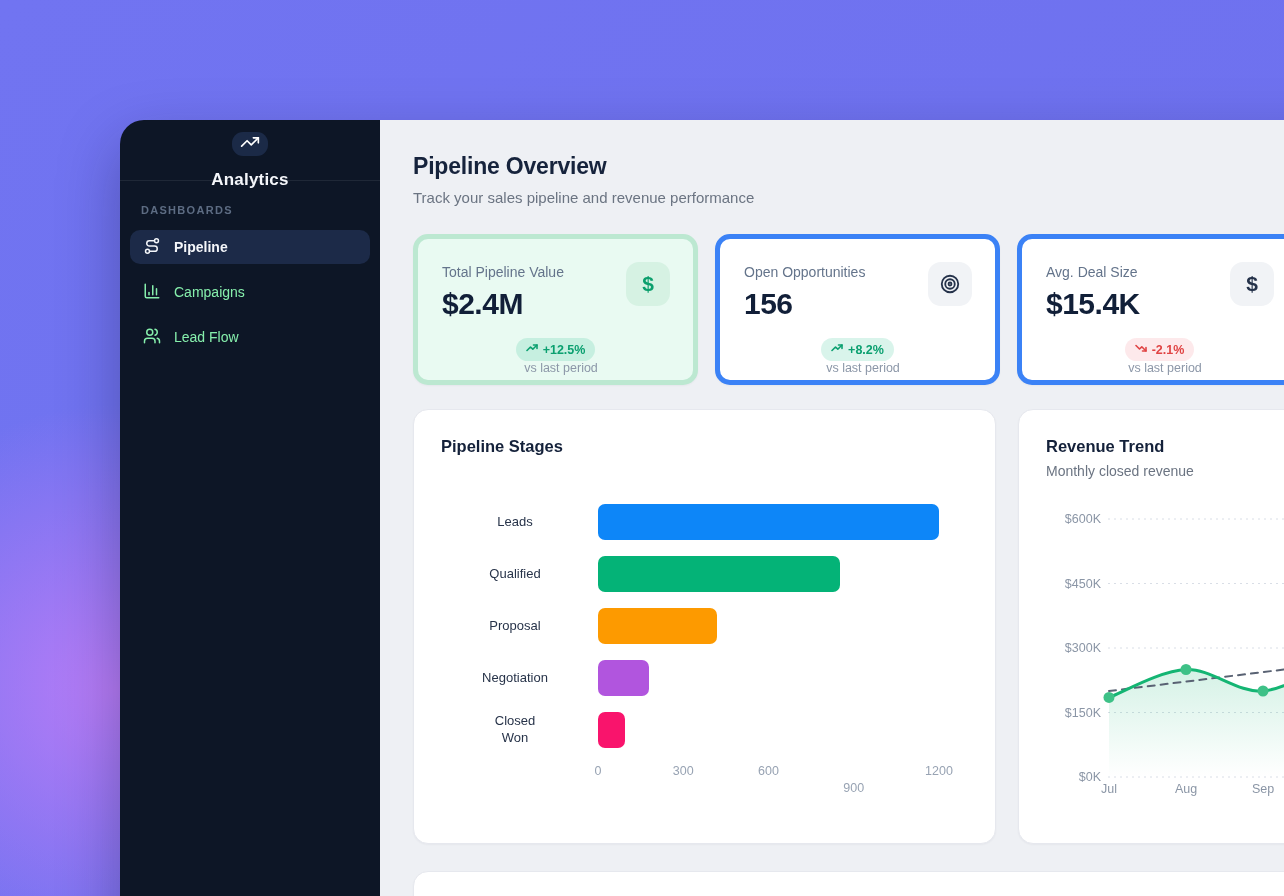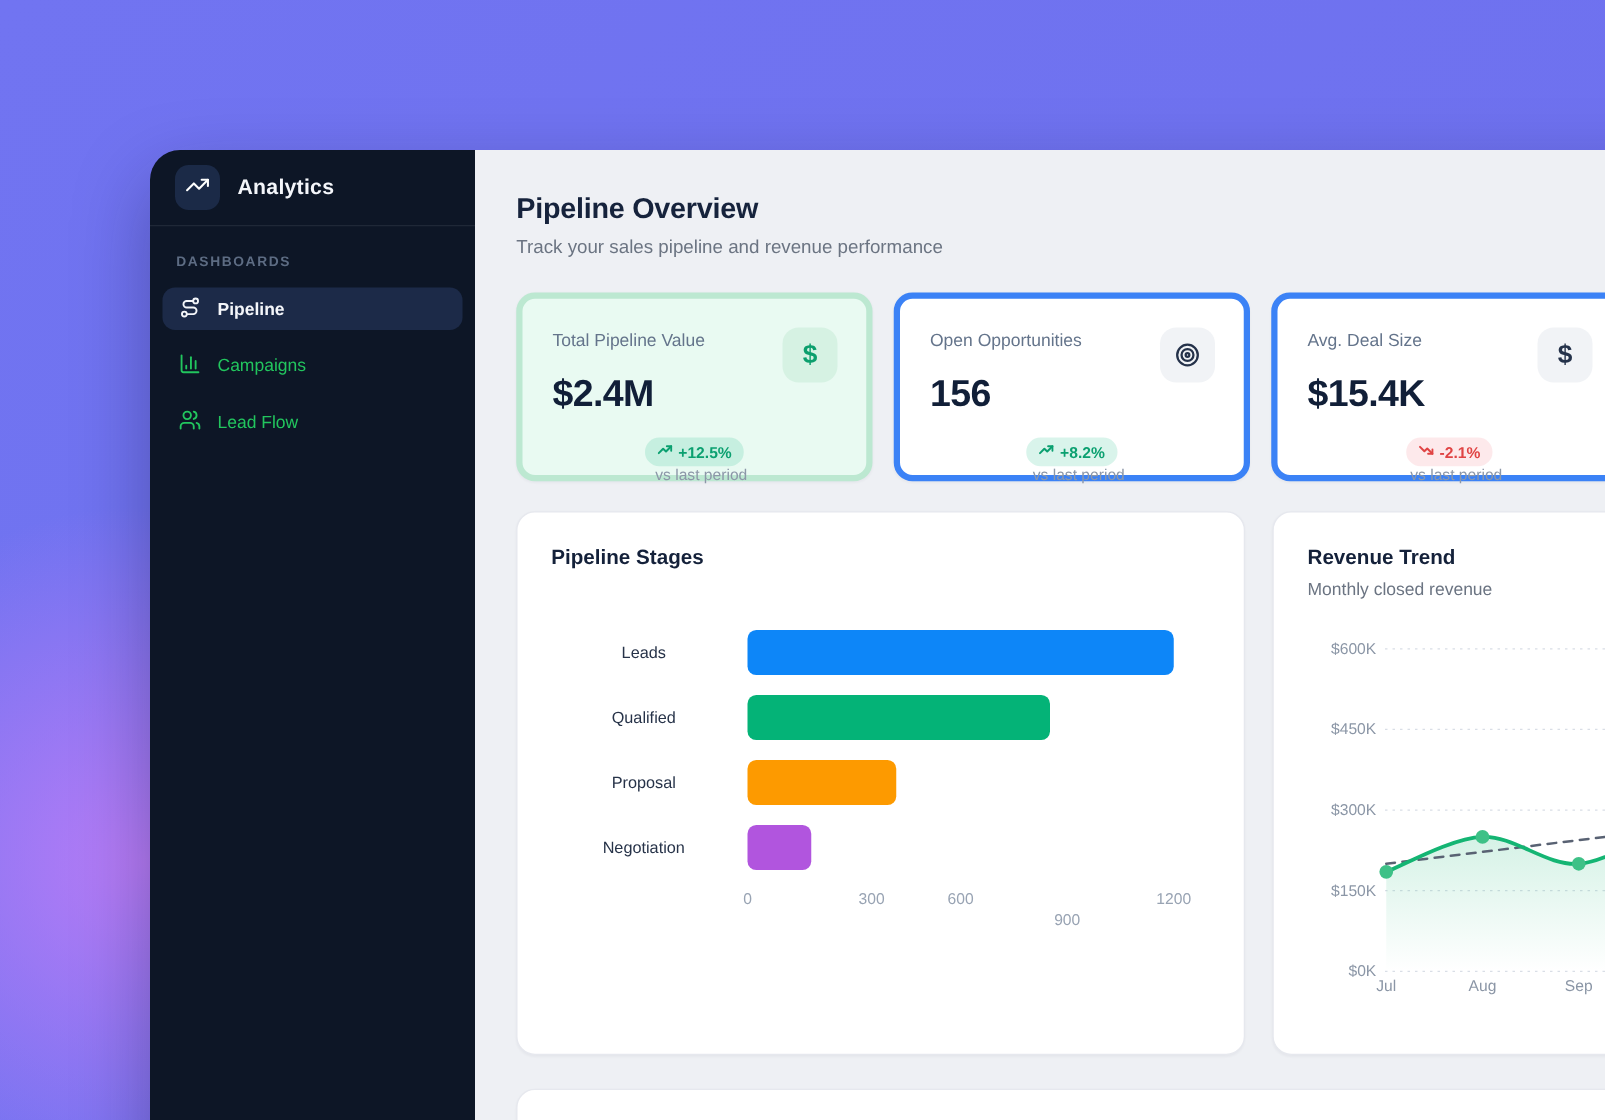--- a/index.html
+++ b/index.html
@@ -10,40 +10,40 @@
       radial-gradient(420px 420px at 115px 690px, rgba(197,126,248,.85), rgba(197,126,248,0) 68%),
       linear-gradient(135deg,#7174f1 0%,#6d70ee 100%);
   }
   .app-window{
     position:absolute;left:120px;top:120px;width:1490px;height:900px;
     border-top-left-radius:24px;overflow:hidden;display:flex;
     box-shadow:0 24px 60px rgba(20,20,60,.35);
   }
   
   .sidebar{flex:0 0 260px;background:#0d1626;display:flex;flex-direction:column;}
-  .sb-header{display:flex;align-items:center;gap:14px;padding:12px 20px;height:60px;box-sizing:border-box;}
+  .sb-header{display:flex;align-items:center;gap:14px;padding:12px 20px;height:60px;box-sizing:border-box;flex-direction:column;}
   .logo-tile{width:36px;height:36px;border-radius:11px;background:#1b2a47;display:flex;align-items:center;justify-content:center;}
   .app-title{color:#f4f6fa;font-size:17px;font-weight:700;letter-spacing:.2px;}
   .sb-divider{height:1px;background:rgba(255,255,255,.08);}
   .sb-section{padding:23px 21px 14px;color:#5d6c83;font-size:11px;font-weight:700;letter-spacing:1.3px;}
   .sb-nav{padding:0 10px;display:flex;flex-direction:column;gap:11px;}
-  .sb-item{display:flex;align-items:center;gap:13px;height:34px;border-radius:10px;padding:0 13px;color:#22c55e;font-size:14px;cursor:pointer;}
+  .sb-item{display:flex;align-items:center;gap:13px;height:34px;border-radius:10px;padding:0 13px;color:#86efac;font-size:14px;cursor:pointer;}
   .sb-item.active{background:#1c2a48;color:#f4f6fa;font-weight:600;}
   .sb-item svg{flex:0 0 auto;}
   
   .main{flex:1;background:#eef0f4;padding:33px 0 0 33px;box-sizing:border-box;overflow:hidden;}
   .page-title{font-size:23px;font-weight:800;color:#16233c;letter-spacing:-.2px;}
   .page-subtitle{margin-top:9px;font-size:15px;color:#6b7482;}
   
   .kpi-row{display:flex;gap:17px;margin-top:28px;}
   .kpi-card{position:relative;width:285px;height:151px;box-sizing:border-box;border-radius:15px;
     background:#ffffff;border:5px solid #3b82f6;padding:25px 24px;box-shadow:0 1px 2px rgba(16,24,40,.04);}
   .kpi-card.highlight{background:#e9faf2;border-color:#bce8d1;}
   .kpi-label{font-size:14px;color:#64748b;}
-  .kpi-value{margin-top:19px;font-size:30px;font-weight:800;color:#111f38;letter-spacing:-.5px;}
+  .kpi-value{margin-top:7px;font-size:30px;font-weight:800;color:#111f38;letter-spacing:-.5px;}
   .kpi-meta{margin-top:17px;display:flex;align-items:center;flex-direction:column;}
   .badge{display:inline-flex;align-items:center;gap:5px;border-radius:999px;padding:4px 10px;font-size:12.5px;font-weight:700;}
   .badge.up{background:rgba(16,185,129,.16);color:#0ba070;}
   .badge.down{background:rgba(236,72,90,.12);color:#e04444;}
   .kpi-compare{margin-left:11px;font-size:12.5px;color:#8c97a8;}
   .kpi-icon-tile{position:absolute;top:23px;right:23px;width:44px;height:44px;border-radius:13px;display:flex;align-items:center;justify-content:center;background:#f1f3f6;}
   .kpi-card.highlight .kpi-icon-tile{background:#d6f2e3;}
   .dollar-glyph{font-size:21px;font-weight:600;color:#25324a;}
   .dollar-glyph.green{color:#0c9f6d;}
   
@@ -198,24 +198,31 @@
                 <div class="bar-track">
                   <div class="bar" style="width: 35%; background: rgb(253, 154, 0);"></div>
                 </div>
               </div>
               <div class="bar-row">
                 <div class="bar-label">Negotiation</div>
                 <div class="bar-track">
                   <div class="bar" style="width: 15%; background: rgb(177, 85, 222);"></div>
                 </div>
               </div>
+              <div class="bar-row">
+                <div class="bar-label">Closed
+Won</div>
+                <div class="bar-track">
+                  <div class="bar" style="width: 7.91667%; background: rgb(249, 20, 108);"></div>
+                </div>
+              </div>
             </div>
           <div class="bar-axis" id="bar-axis">
               <span class="tick" style="left: 0%;">0</span>
-              <span class="tick" style="left: 25%; margin-left: 14px;">300</span>
+              <span class="tick" style="left: 25%;">300</span>
               <span class="tick" style="left: 50%;">600</span>
               <span class="tick" style="left: 75%; margin-top: 17px;">900</span>
               <span class="tick" style="left: 100%;">1200</span>
             </div>
         </div>
       </section>
 
       <section class="chart-card">
         <div class="chart-title">Revenue Trend</div>
         <div class="chart-subtitle">Monthly closed revenue</div>

